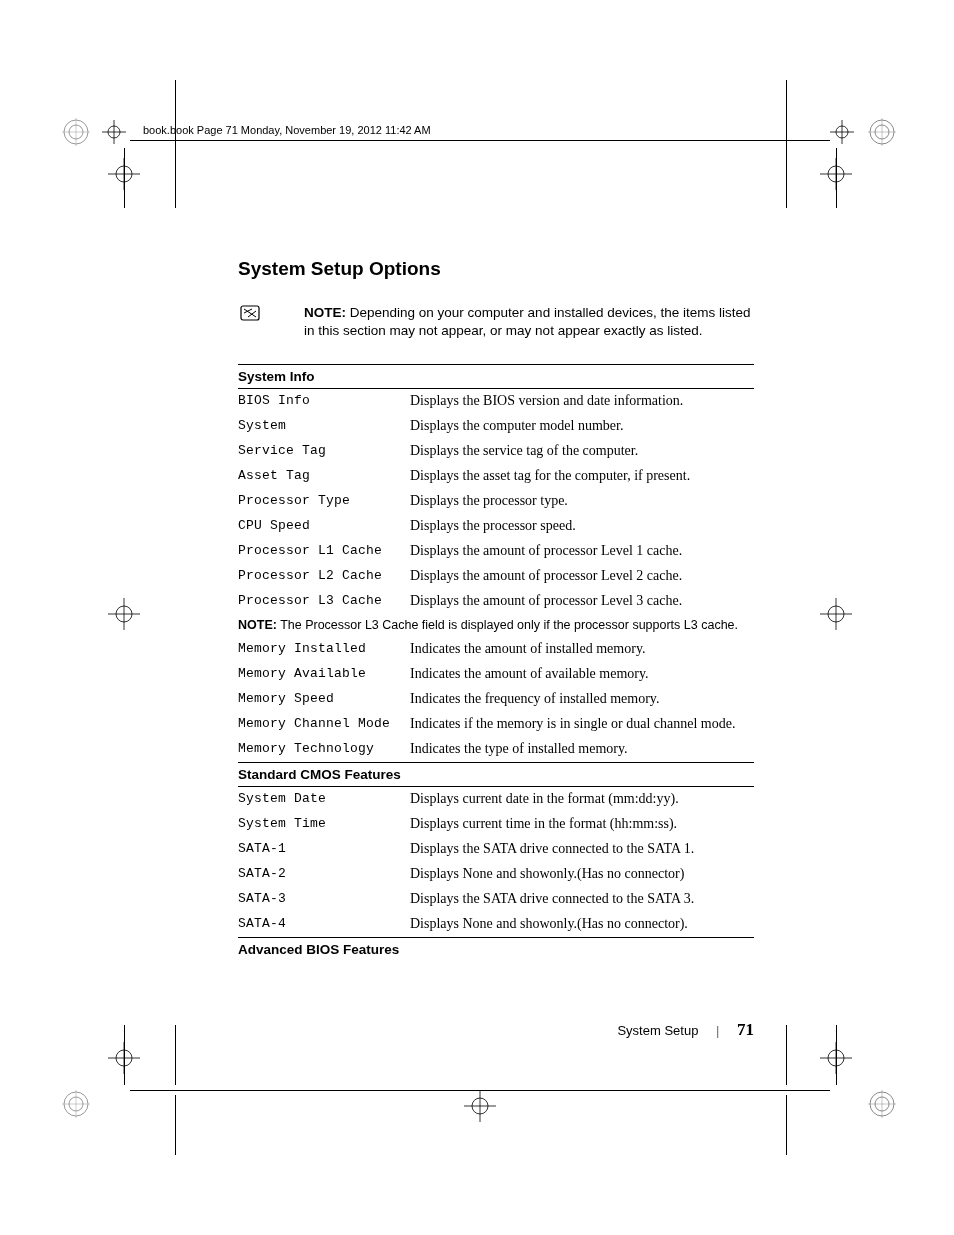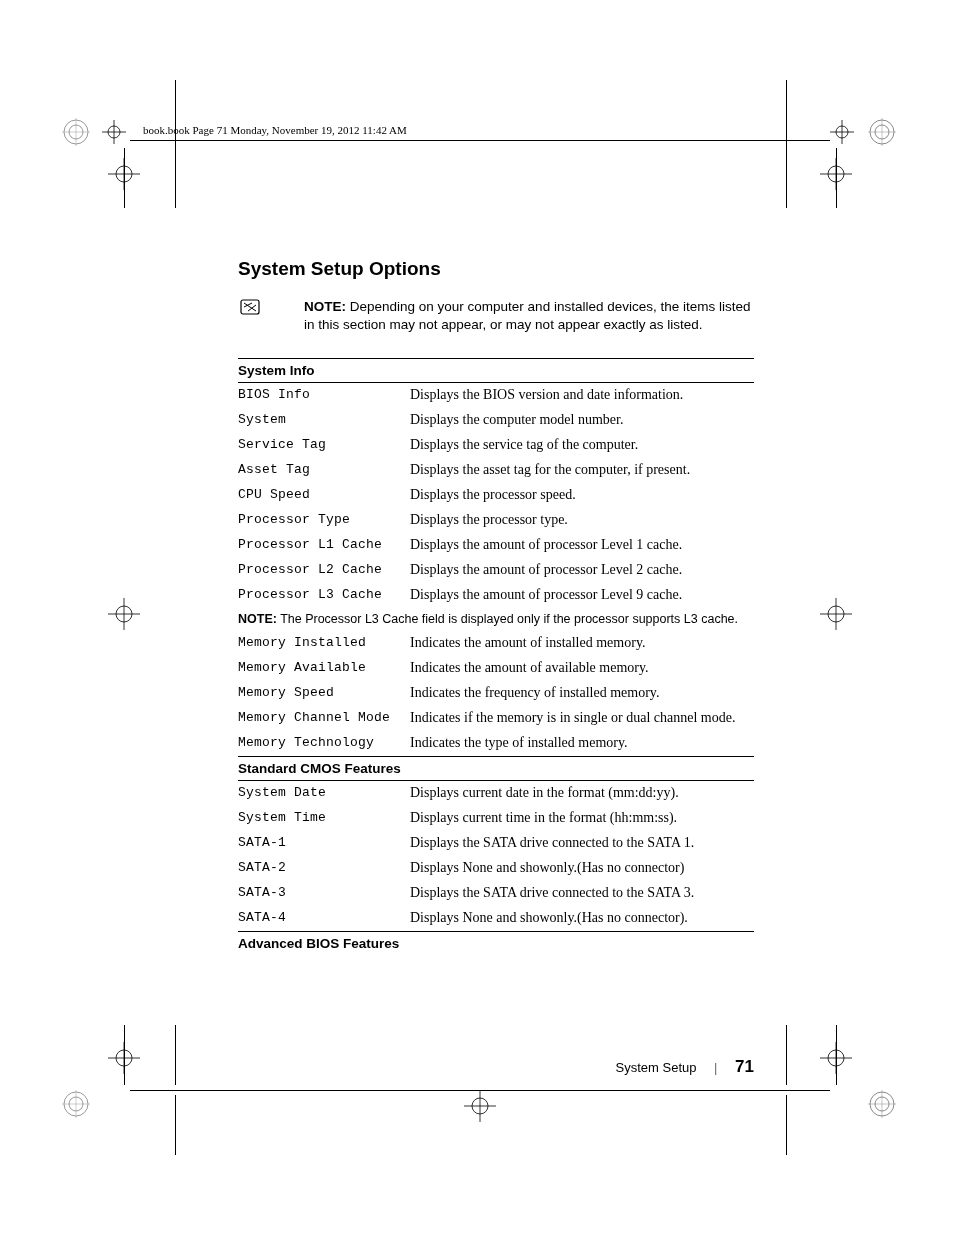--- a/index.html
+++ b/index.html
@@ -18,27 +18,27 @@
       position: absolute;
       left: 238px;
       top: 258px;
       width: 516px;
     }
     .header-text {
       position: absolute;
       left: 143px;
       top: 124px;
       font-size: 11px;
-      font-family: Liberation Serif, serif;
+      font-family: Liberation Sans, sans-serif;
     }
     .section-title {
       font-family: Arial, Helvetica, sans-serif;
       font-weight: bold;
       font-size: 19px;
-      margin-bottom: 18px;
+      margin-bottom: 24px;
     }
     .note-block {
       display: flex;
       align-items: flex-start;
       margin-bottom: 24px;
       padding-left: 2px;
       gap: 32px;
     }
     .note-icon {
       width: 20px;
@@ -97,24 +97,23 @@
     }
     .footer-title {
       font-family: Arial, Helvetica, sans-serif;
       font-size: 13px;
       text-align: center;
     }
     .footer-sep {
       margin: 0 18px;
     }
     .footer-page {
-      font-family: Liberation Sans, sans-serif;
+      font-family: Liberation Serif, serif;
       font-weight: bold;
       font-size: 17px;
-      margin-top: 37px;
     }
     .reg-mark {
       position: absolute;
     }
     .hline-top {
       position: absolute;
       left: 130px;
       top: 140px;
       width: 700px;
       border-top: 0.5px solid #000;
@@ -277,38 +276,38 @@
       </div>
       <div class="table-row">
         <div class="col-label">Service Tag</div>
         <div class="col-desc">Displays the service tag of the computer.</div>
       </div>
       <div class="table-row">
         <div class="col-label">Asset Tag</div>
         <div class="col-desc">Displays the asset tag for the computer, if present.</div>
       </div>
       <div class="table-row">
+        <div class="col-label">Processor Type</div>
+        <div class="col-desc">Displays the processor type.</div>
+      </div>
+      <div class="table-row">
         <div class="col-label">CPU Speed</div>
         <div class="col-desc">Displays the processor speed.</div>
       </div>
       <div class="table-row">
-        <div class="col-label">Processor Type</div>
-        <div class="col-desc">Displays the processor type.</div>
-      </div>
-      <div class="table-row">
         <div class="col-label">Processor L1 Cache</div>
         <div class="col-desc">Displays the amount of processor Level 1 cache.</div>
       </div>
       <div class="table-row">
         <div class="col-label">Processor L2 Cache</div>
         <div class="col-desc">Displays the amount of processor Level 2 cache.</div>
       </div>
       <div class="table-row">
         <div class="col-label">Processor L3 Cache</div>
-        <div class="col-desc">Displays the amount of processor Level 9 cache.</div>
+        <div class="col-desc">Displays the amount of processor Level 3 cache.</div>
       </div>
       <div class="table-note-row"><span class="table-note-label">NOTE:</span><span> The Processor L3 Cache field is displayed only if the processor supports L3 cache.</span></div>
       <div class="table-row">
         <div class="col-label">Memory Installed</div>
         <div class="col-desc">Indicates the amount of installed memory.</div>
       </div>
       <div class="table-row">
         <div class="col-label">Memory Available</div>
         <div class="col-desc">Indicates the amount of available memory.</div>
       </div>

